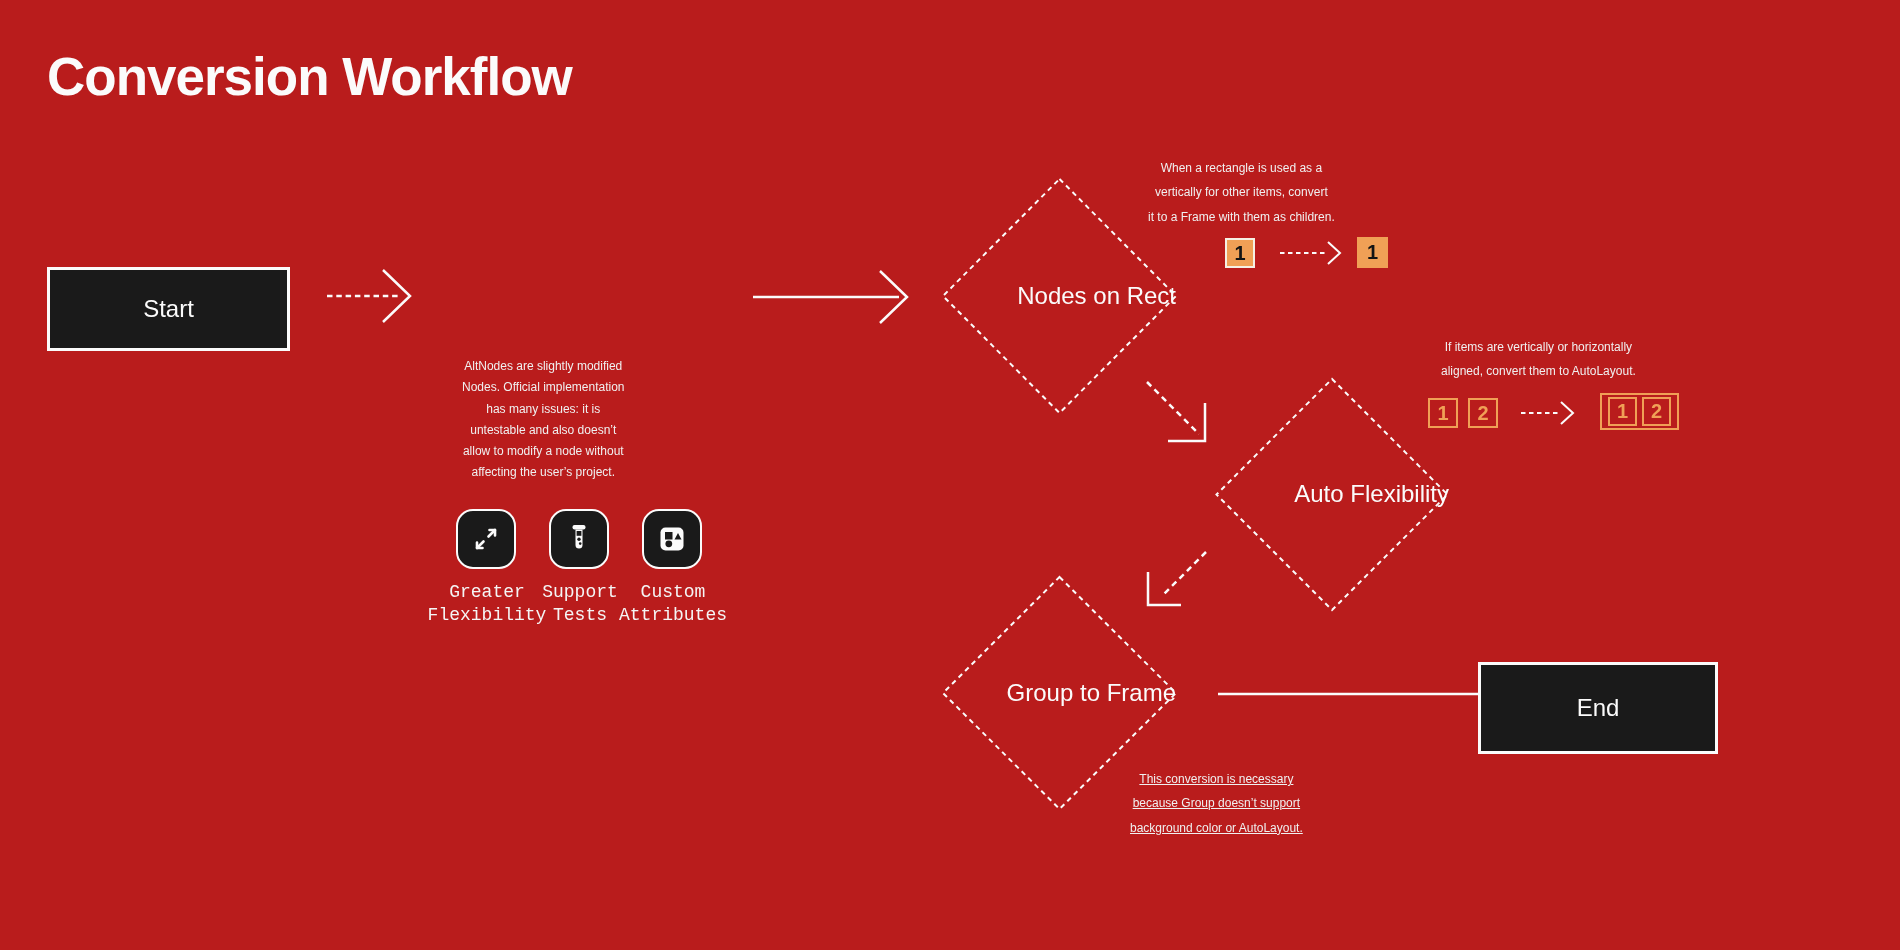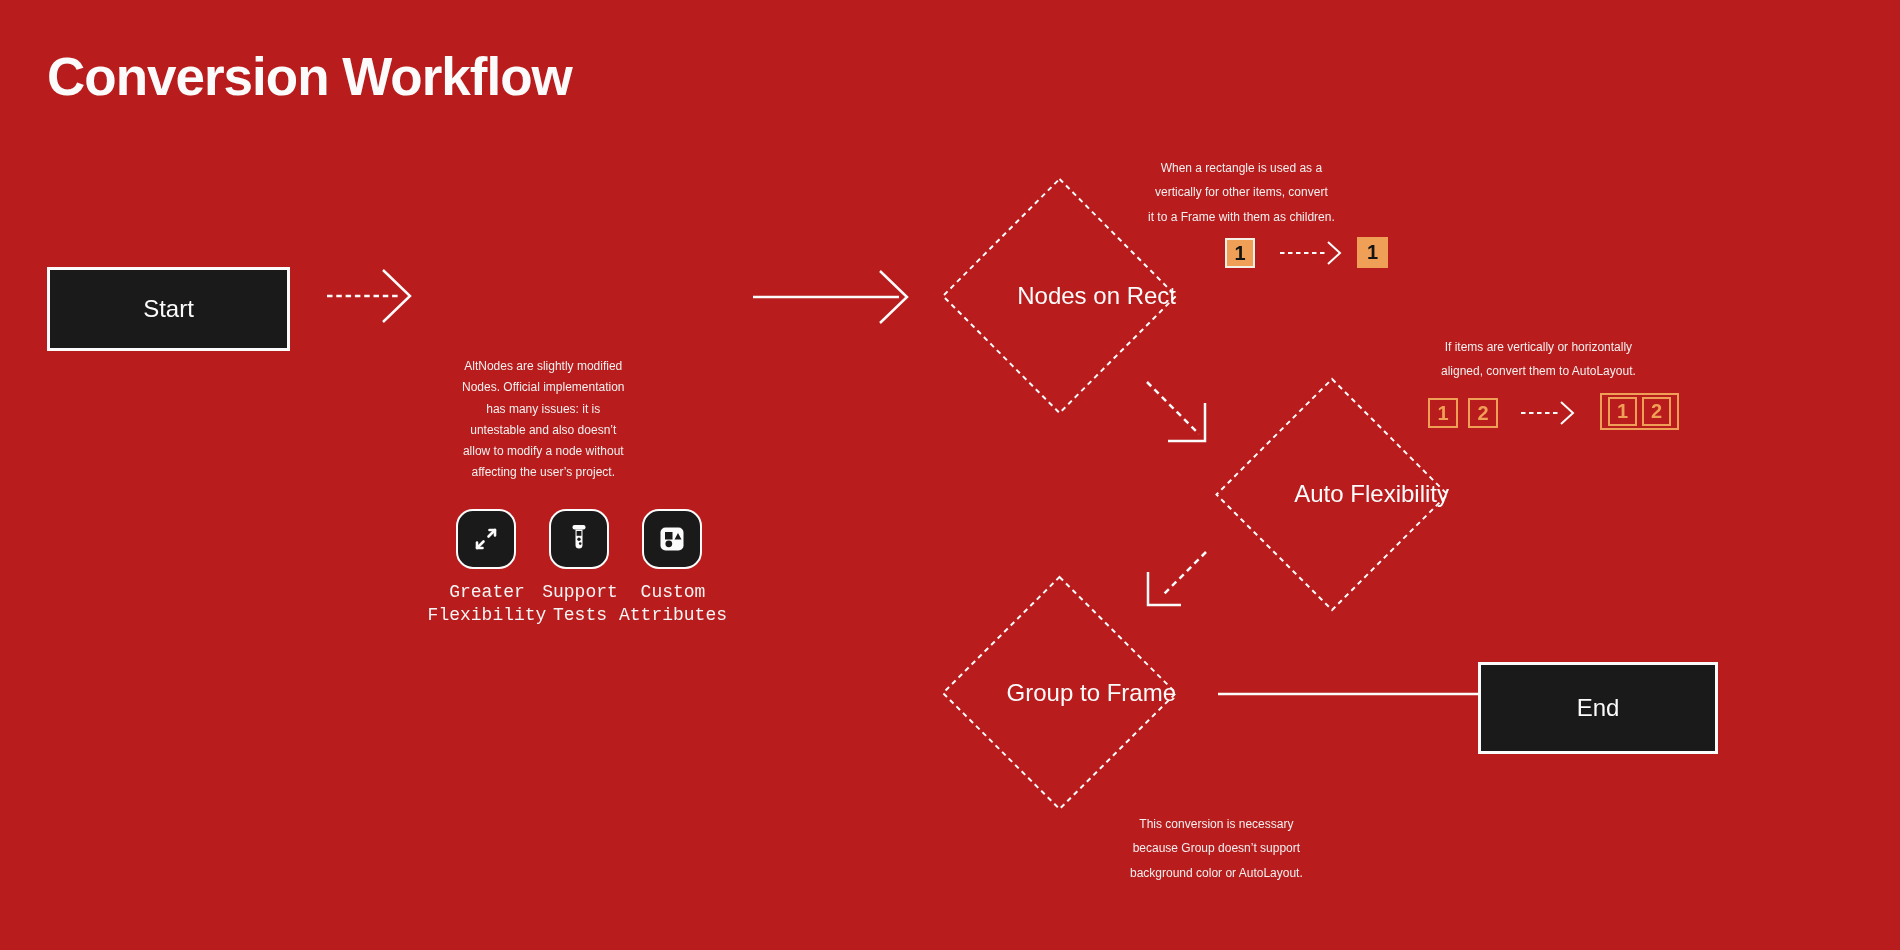--- a/index.html
+++ b/index.html
@@ -28,21 +28,21 @@
     font-size:24px;color:#FBFBFB;white-space:nowrap;
   }
   .dl-rect{left:942px;top:281px;}
   .dl-auto{left:1215px;top:479px;}
   .dl-group{left:942px;top:678px;}
   .note{position:absolute;font-size:12px;color:#F0F0F0;text-align:center;}
   .note div{white-space:nowrap;}
   .altnodes-note{left:448px;top:356px;line-height:21.3px;margin-left:14px;}
   .rect-note{left:1148px;top:156px;line-height:24.3px;}
   .auto-note{left:1400px;top:335px;line-height:24.3px;margin-left:41px;}
-  .group-note{left:1130px;top:812px;line-height:24.3px;}
+  .group-note{left:1130px;top:767px;line-height:24.3px;text-decoration:underline;}
   .icon-box{
     position:absolute;width:56px;height:56px;border:2.5px solid #FBFBFB;border-radius:17px;
     display:flex;align-items:center;justify-content:center;background:#1A1A1A;
   }
   .feature-label{
     position:absolute;width:130px;text-align:center;font-size:18px;line-height:22.5px;color:#F5F5F5;font-family:Liberation Mono, monospace;
   }
   .chip{
     position:absolute;display:flex;align-items:center;justify-content:center;
     font-size:20px;font-weight:600;box-sizing:border-box;

